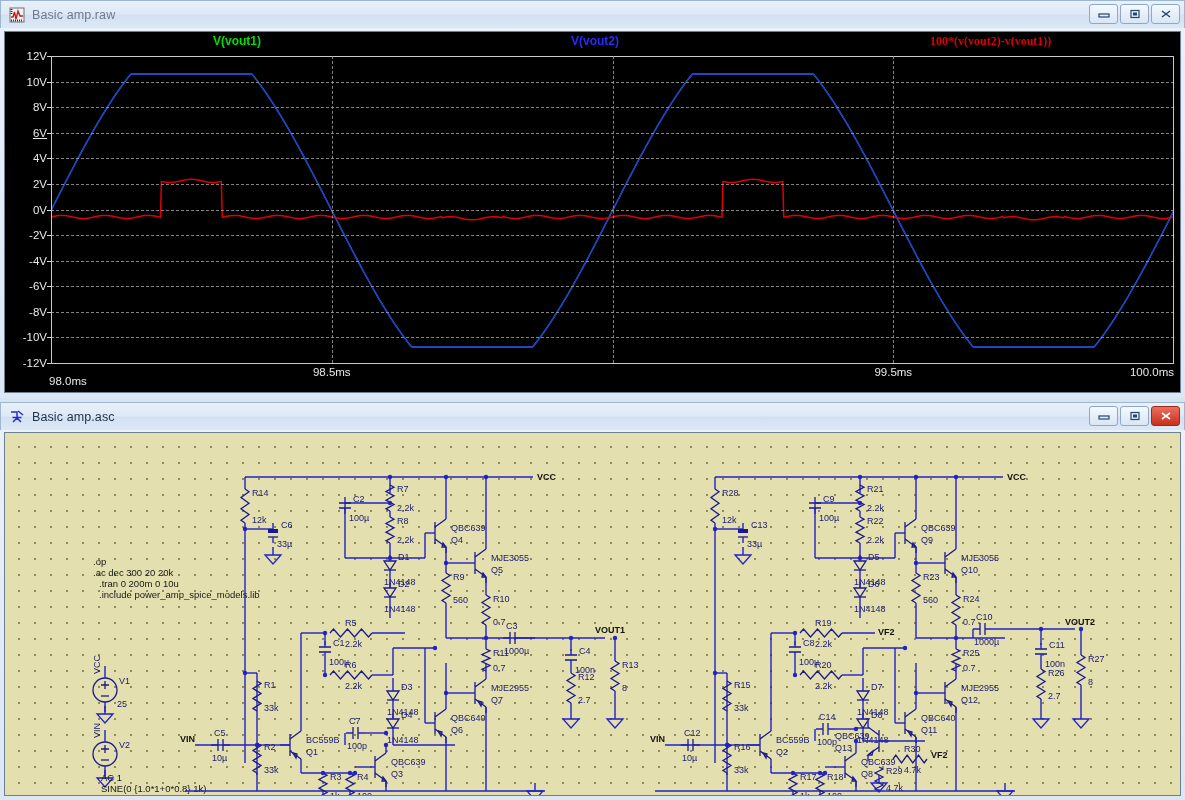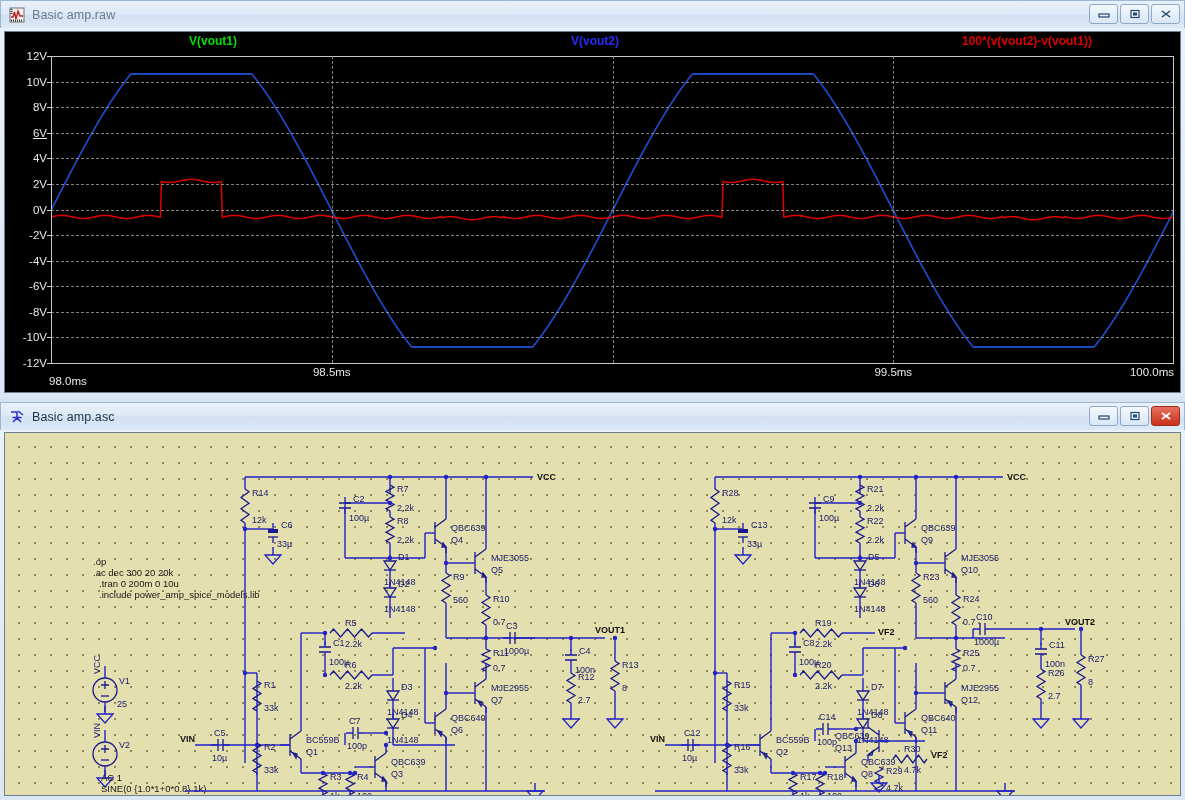--- a/index.html
+++ b/index.html
@@ -122,23 +122,23 @@
         <svg width="12" height="10">
             <path d="M2 2 L10 8 M10 2 L2 8" stroke="#23466e" stroke-width="1.4"></path>
           </svg>
       </div>
     </div>
   </div>
 
   <div class="plot-body">
 
     <div class="plot-legend">
-      <span class="legend-item" style="left:184px; color:#00e000;">V(vout1)</span>
+      <span class="legend-item" style="left:208px; color:#00e000;">V(vout1)</span>
       <span class="legend-item" style="left:566px; color:#2a2aff;">V(vout2)</span>
-      <span class="legend-item" style="left:957px; color:#e00000;">100*(v(vout2)-v(vout1))</span>
+      <span class="legend-item" style="left:925px; color:#e00000;font-family:Liberation Serif, serif;">100*(v(vout2)-v(vout1))</span>
     </div>
 
     <div class="ytick-wrap" id="ytick-wrap">
         <div class="ytick-label" style="top: 0%;">12V</div>
         <div class="ytick-dash" style="top: 0%;"></div>
         <div class="ytick-label" style="top: 8.33333%;">10V</div>
         <div class="ytick-dash" style="top: 8.33333%;"></div>
         <div class="ytick-label" style="top: 16.6667%; margin-left: 40px;">8V</div>
         <div class="ytick-dash" style="top: 16.6667%;"></div>
         <div class="ytick-label" style="top: 25%; text-decoration: underline;">6V</div>

